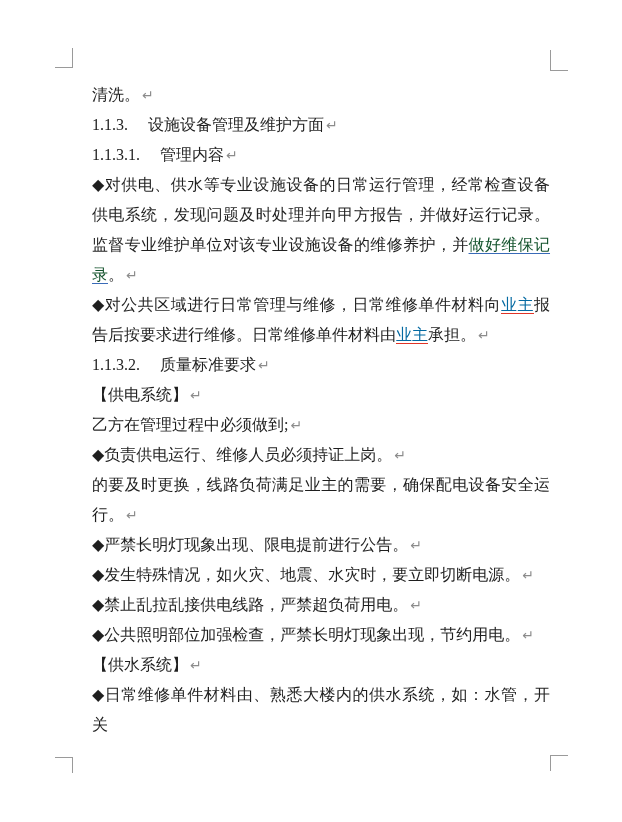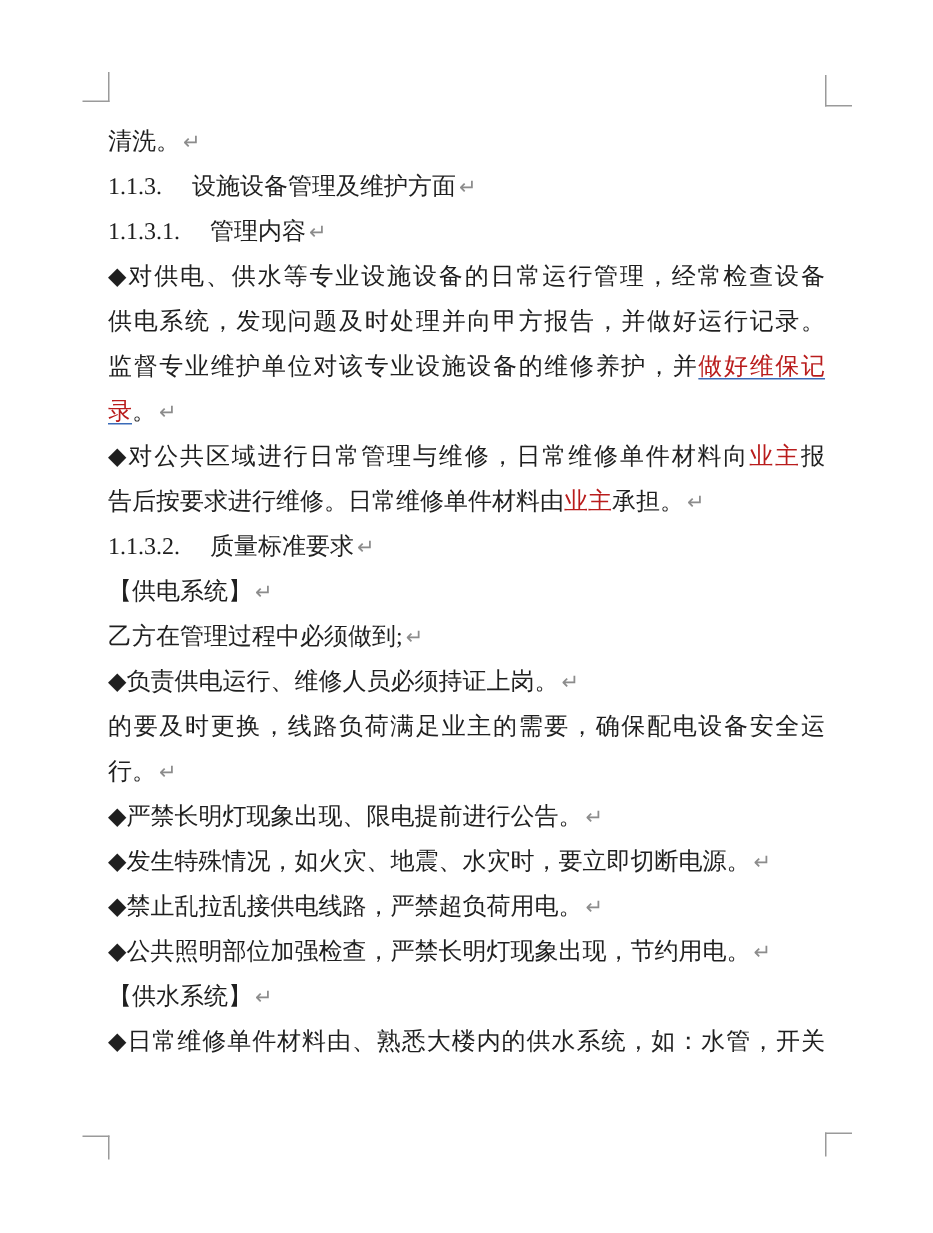--- a/index.html
+++ b/index.html
@@ -28,34 +28,36 @@
     left: 72px;
     top: 80px;
     width: 478px;
   }
   .line {
     height: 30px;
     line-height: 30px;
     font-size: 16px;
     white-space: nowrap;
     text-align: left;
+    margin-left: 20px;
   }
   .line.j {
     white-space: normal;
     text-align: justify;
     text-align-last: justify;
   }
   .tab { display: inline-block; width: 20px; }
   .ins-red {
-    color: #b91c1c;
+    color: #0369a1;
+    text-decoration: underline;
     text-decoration-color: #e03428;
     text-underline-offset: 3px;
   }
   .ins-blue {
-    color: #b91c1c;
+    color: #14532d;
     text-decoration: underline;
     text-decoration-color: #3a6bb8;
     text-underline-offset: 3px;
   }
   .pmark {
     color: #8c8c8c;
     font-size: 14px;
     padding-left: 2px;
     font-family: "DejaVu Sans", sans-serif;
   }

